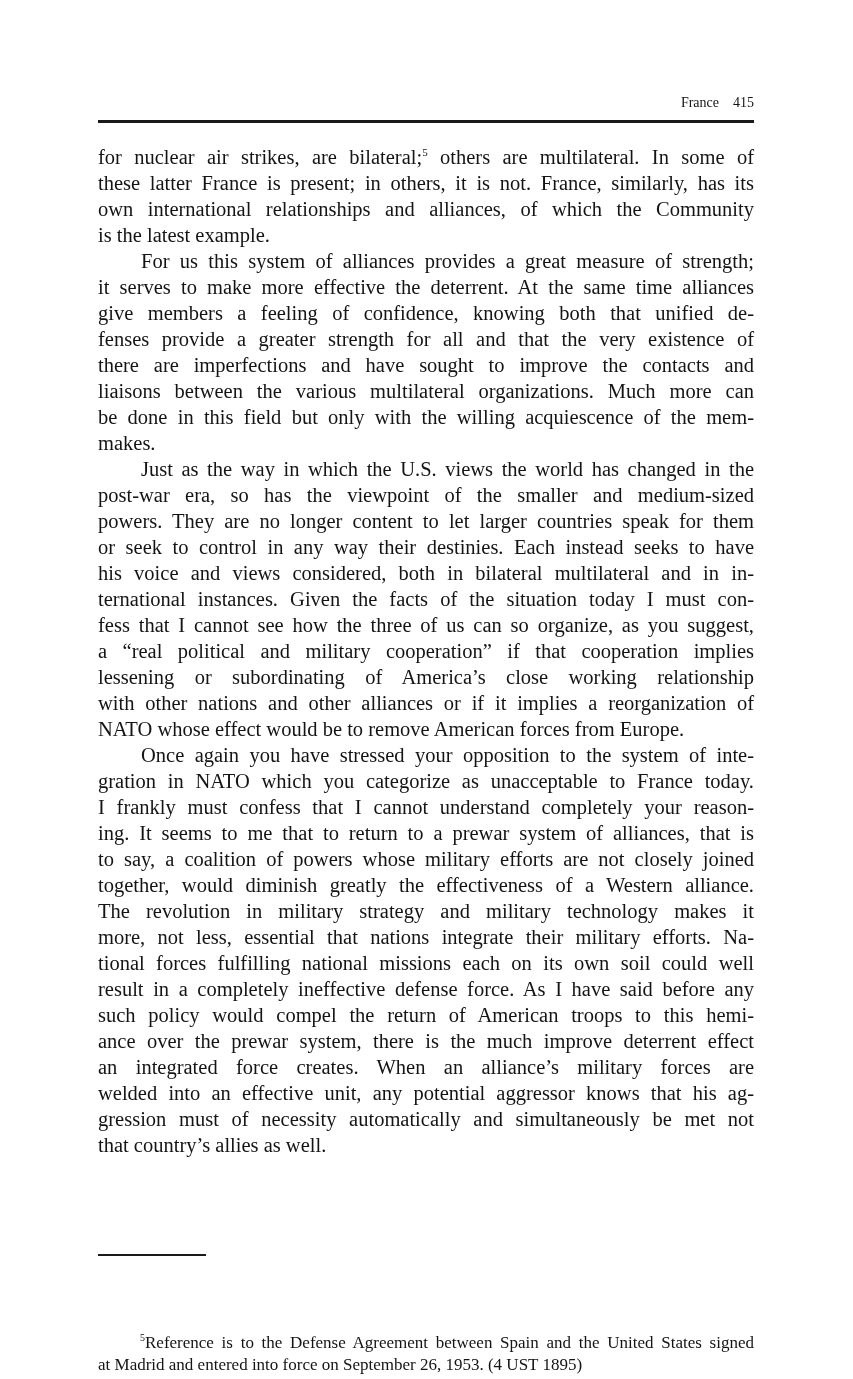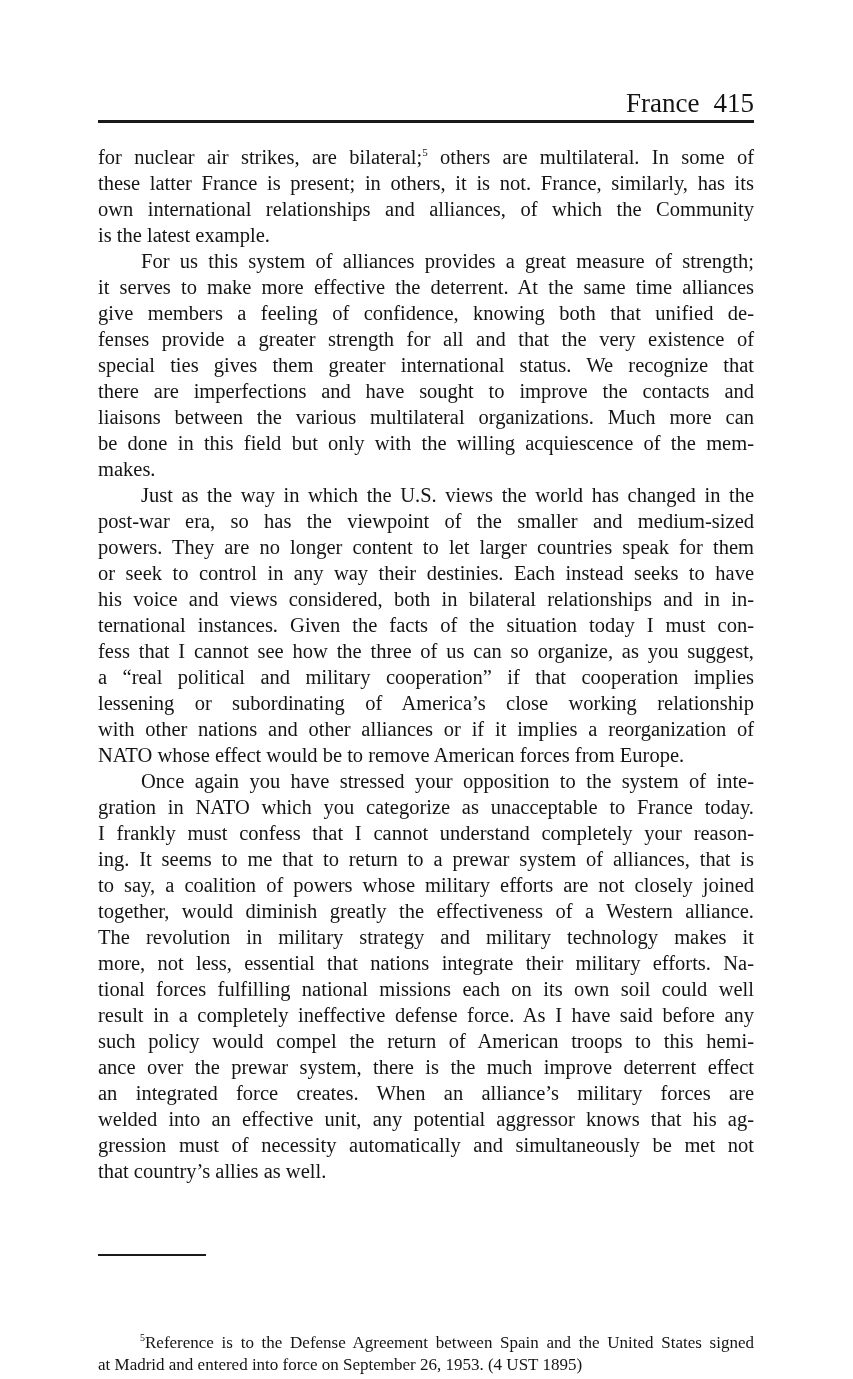--- a/index.html
+++ b/index.html
@@ -1,19 +1,19 @@
 <!DOCTYPE html>
 <html><head>
 <meta charset="utf-8">
 <style>
   html, body { margin: 0; padding: 0; background: #ffffff; }
   body { width: 853px; height: 1379px; position: relative; overflow: hidden; color: #141414; }
   .page { position: absolute; left: 0; top: 0; width: 853px; height: 1379px; }
   .header { position: absolute; left: 98px; top: 88px; width: 656px; height: 30px; }
-  .running-head { position: absolute; right: 0; top: 0; font-family: "Liberation Serif", serif; font-size: 27px; line-height: 30px; white-space: nowrap; }
+  .running-head { position: absolute; right: 0; top: 0; font-family: "Liberation Serif", serif; font-size: 14px; line-height: 30px; white-space: nowrap; }
   .running-head .sep { display: inline-block; width: 14px; }
   .head-rule { position: absolute; left: 98px; top: 120px; width: 656px; height: 3px; background: #1a1a1a; }
   .body { position: absolute; left: 98px; top: 144px; width: 656px; font-family: "Liberation Serif", serif; font-size: 20.5px; }
   .line { display: block; height: 26px; line-height: 26px; white-space: nowrap; text-align: justify; text-align-last: justify; }
   .line.last { text-align-last: left; }
   .line.indent { padding-left: 43px; }
   sup.fn { font-size: 11px; vertical-align: 8px; line-height: 0; }
   .fn-rule { position: absolute; left: 98px; top: 1254px; width: 108px; height: 2px; background: #1a1a1a; }
   .footnote { position: absolute; left: 98px; top: 1332px; width: 656px; font-family: "Liberation Serif", serif; font-size: 17px; }
   .footnote .fline { display: block; height: 22px; line-height: 22px; white-space: nowrap; text-align: justify; text-align-last: justify; }
@@ -40,33 +40,32 @@
       <span class="line">these latter France is present; in others, it is not. France, similarly, has its</span>
       <span class="line">own international relationships and alliances, of which the Community</span>
       <span class="line last">is the latest example.</span>
     </div>
 
     <div>
       <span class="line indent">For us this system of alliances provides a great measure of strength;</span>
       <span class="line">it serves to make more effective the deterrent. At the same time alliances</span>
       <span class="line">give members a feeling of confidence, knowing both that unified de-</span>
       <span class="line">fenses provide a greater strength for all and that the very existence of</span>
-      <span class="line">special ties gives them greater international status. We recognize that</span>
       <span class="line">there are imperfections and have sought to improve the contacts and</span>
       <span class="line">liaisons between the various multilateral organizations. Much more can</span>
       <span class="line">be done in this field but only with the willing acquiescence of the mem-</span>
       <span class="line last">makes.</span>
     </div>
 
     <div>
       <span class="line indent">Just as the way in which the U.S. views the world has changed in the</span>
       <span class="line">post-war era, so has the viewpoint of the smaller and medium-sized</span>
       <span class="line">powers. They are no longer content to let larger countries speak for them</span>
       <span class="line">or seek to control in any way their destinies. Each instead seeks to have</span>
-      <span class="line">his voice and views considered, both in bilateral relationships and in in-</span>
+      <span class="line">his voice and views considered, both in bilateral multilateral and in in-</span>
       <span class="line">ternational instances. Given the facts of the situation today I must con-</span>
       <span class="line">fess that I cannot see how the three of us can so organize, as you suggest,</span>
       <span class="line">a “real political and military cooperation” if that cooperation implies</span>
       <span class="line">lessening or subordinating of America’s close working relationship</span>
       <span class="line">with other nations and other alliances or if it implies a reorganization of</span>
       <span class="line last">NATO whose effect would be to remove American forces from Europe.</span>
     </div>
 
     <div>
       <span class="line indent">Once again you have stressed your opposition to the system of inte-</span>

